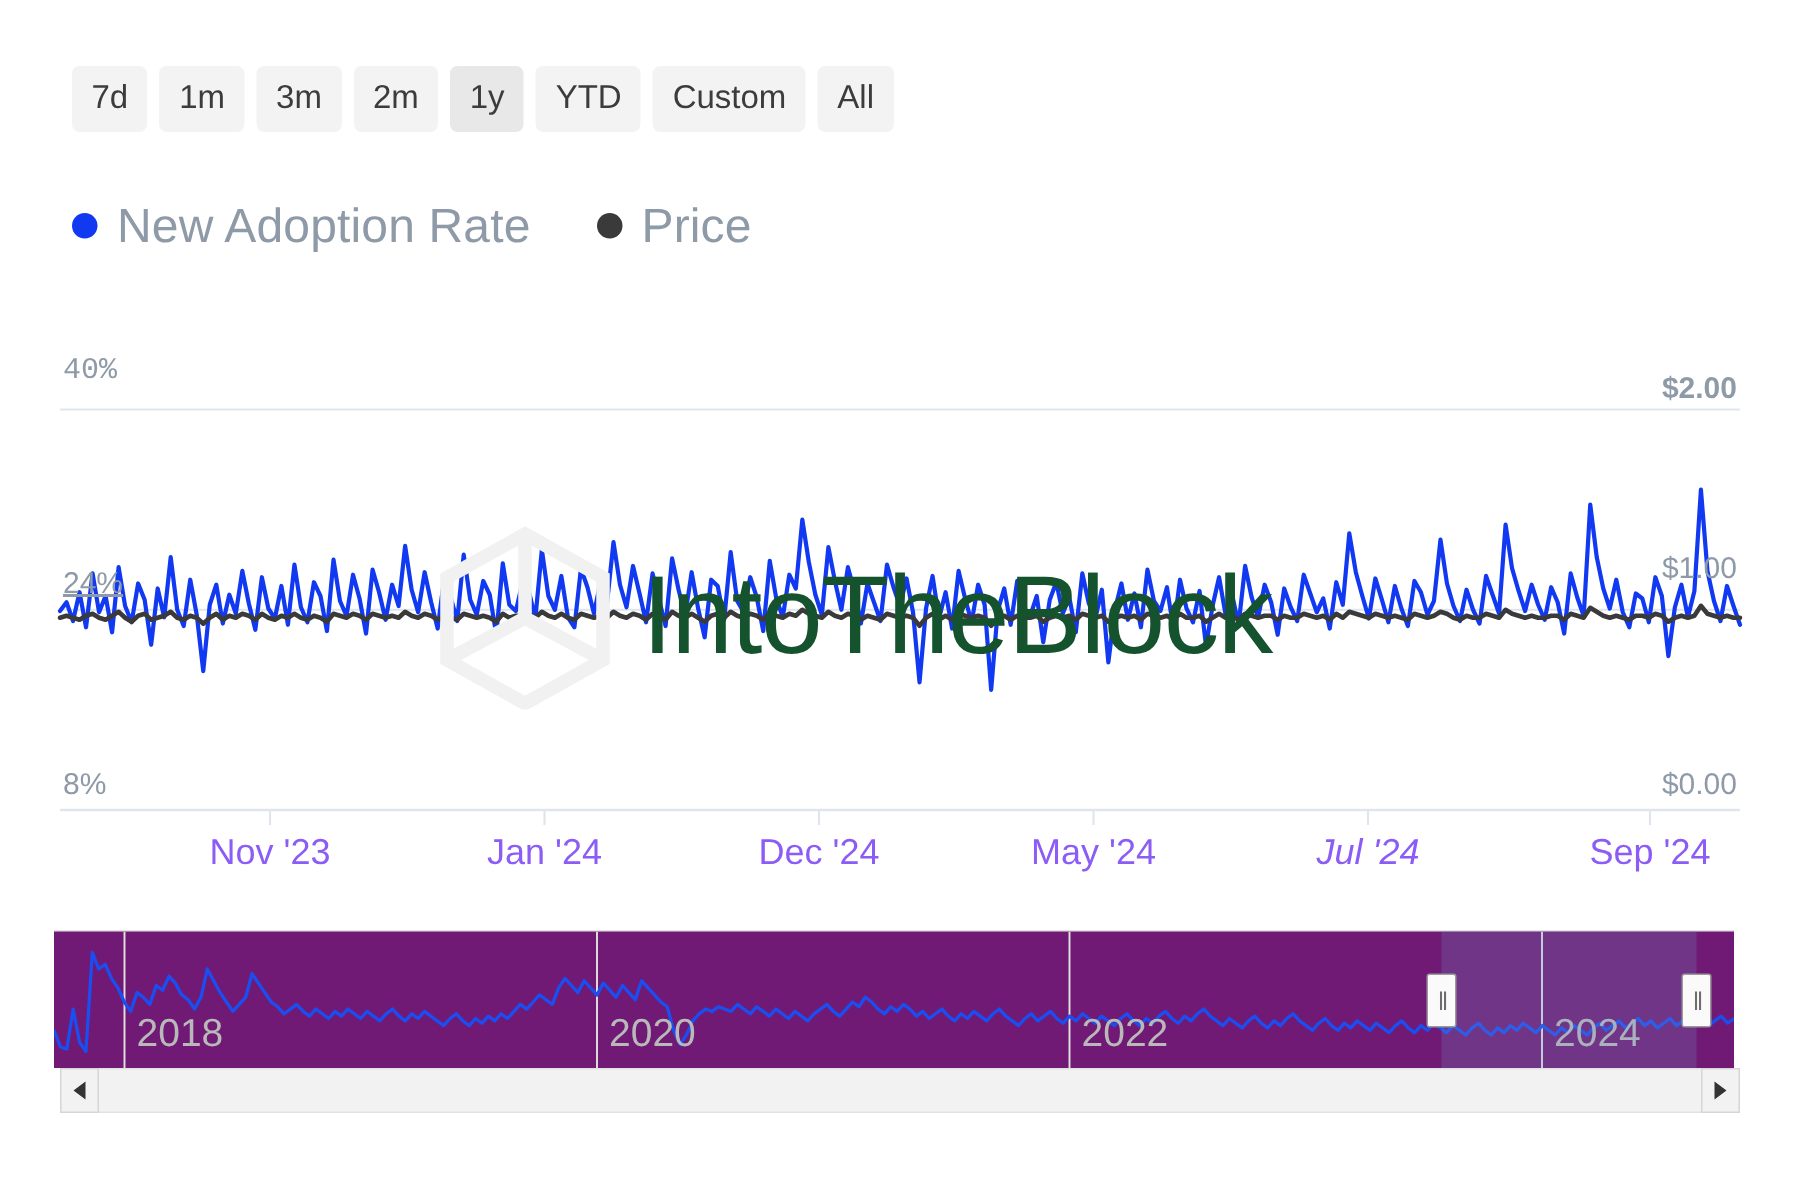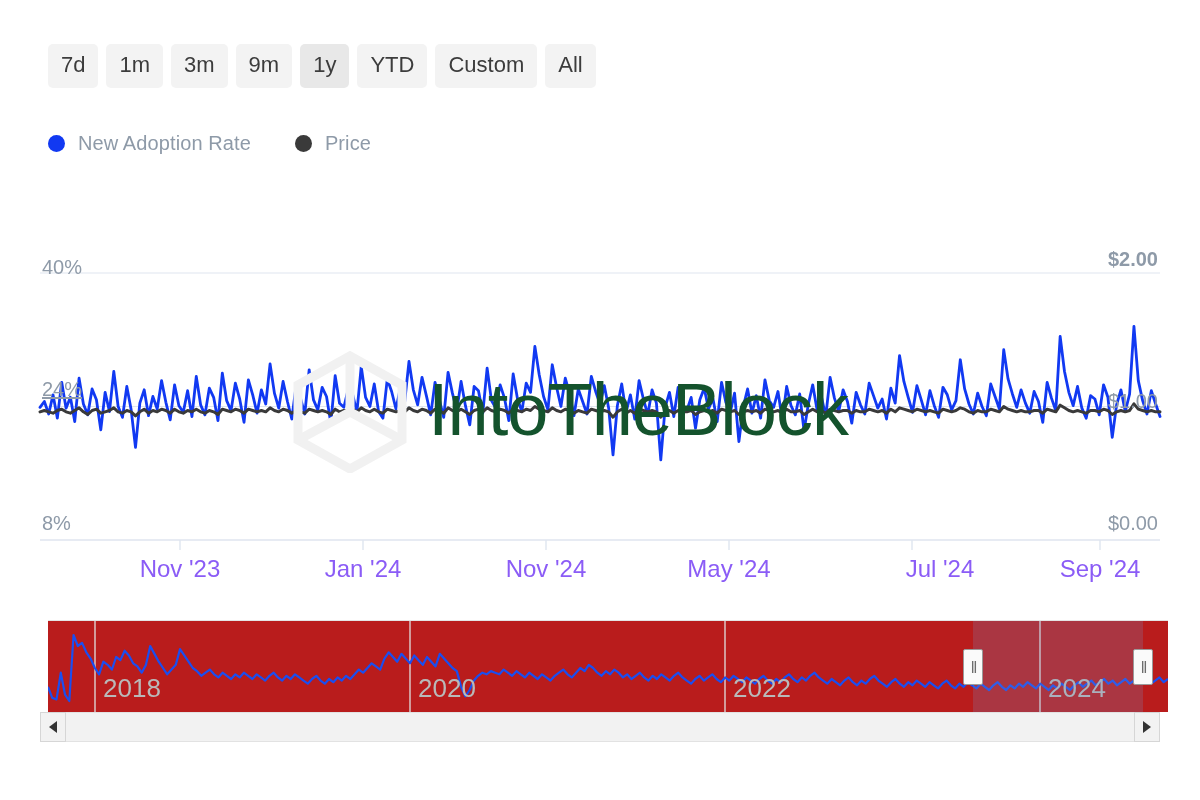--- a/index.html
+++ b/index.html
@@ -30,44 +30,44 @@
   .range-btn.active { background: #e8e8e8; }
 
   
   .legend {
     position: absolute; left: 48px; top: 132px;
     display: flex; align-items: center; gap: 44px;
   }
   .legend-item { display: flex; align-items: center; gap: 13px; cursor: pointer; }
   .legend-dot { width: 17px; height: 17px; border-radius: 50%; display: block; }
   .legend-label {
-    font-size: 20px; color: #8e9aa8;
+    font-size: 32px; color: #8e9aa8;
     font-family: "Liberation Sans", sans-serif;
     letter-spacing: .1px;
   }
 
   
   .chart-wrap {
     position: absolute; left: 0; top: 230px;
     width: 1200px; height: 320px;
   }
   .chart-svg { position: absolute; left: 0; top: 0; }
 
   .axis-label {
     position: absolute;
     font-size: 20px;
     color: #8e9aa8;
     font-family: "Liberation Sans", sans-serif;
     white-space: nowrap;
   }
-  .lbl-y-top-left   { left: 42px;  top: 256px; }
+  .lbl-y-top-left   { left: 42px;  top: 236px; font-family: Liberation Mono, monospace; }
   .lbl-y-mid-left   { left: 42px;  top: 378px; text-decoration: underline; }
   .lbl-y-bot-left   { left: 42px;  top: 512px; }
   .lbl-y-top-right  { right: 42px; top: 248px; font-weight: bold; }
-  .lbl-y-mid-right  { right: 42px; top: 390px; margin-left: 23px; }
+  .lbl-y-mid-right  { right: 42px; top: 368px; margin-left: 23px; }
   .lbl-y-bot-right  { right: 42px; top: 512px; }
 
   .xticks {
     position: absolute; left: 0; top: 555px; width: 1200px; height: 36px;
   }
   .xtick {
     position: absolute;
     transform: translateX(-50%);
     font-size: 24px; color: #8b5cf6;
     font-family: "Liberation Sans", sans-serif;
@@ -84,23 +84,23 @@
   }
   .wm-text {
     font-size: 74px; color: #14532d;
     font-family: "Liberation Sans", sans-serif;
     font-weight: 400; letter-spacing: -1px;
     line-height: 1;
   }
 
   
   .navigator {
-    position: absolute; left: 48px; top: 620px;
+    position: absolute; left: 36px; top: 620px;
     width: 1120px; height: 92px;
-    background: #b91c1c;
+    background: #701a75;
     border-top: 1px solid #e4e4e4;
   }
   .nav-svg { position: absolute; left: 0; top: 0; }
   .nav-year {
     position: absolute;
     font-size: 26px; color: #b9b9b9;
     font-family: "Liberation Sans", sans-serif;
     bottom: 8px;
   }
   .nav-mask {
@@ -145,21 +145,21 @@
 </style>
 </head>
 <body>
 
 <div class="page">
 
   <div class="range-bar">
       <button class="range-btn">7d</button>
       <button class="range-btn">1m</button>
       <button class="range-btn">3m</button>
-      <button class="range-btn">9m</button>
+      <button class="range-btn">2m</button>
       <button class="range-btn active">1y</button>
       <button class="range-btn">YTD</button>
       <button class="range-btn">Custom</button>
       <button class="range-btn">All</button>
     </div>
 
   <div class="legend">
       <div class="legend-item">
         <span class="legend-dot" style="background: rgb(17, 57, 242);"></span>
         <span class="legend-label">New Adoption Rate</span>
@@ -199,23 +199,23 @@
   <div class="axis-label lbl-y-top-left">40%</div>
   <div class="axis-label lbl-y-mid-left">24%</div>
   <div class="axis-label lbl-y-bot-left">8%</div>
   <div class="axis-label lbl-y-top-right">$2.00</div>
   <div class="axis-label lbl-y-mid-right">$1.00</div>
   <div class="axis-label lbl-y-bot-right">$0.00</div>
 
   <div class="xticks">
       <div class="xtick" style="left: 180px;">Nov '23</div>
       <div class="xtick" style="left: 363px;">Jan '24</div>
-      <div class="xtick" style="left: 546px;">Nov '24</div>
+      <div class="xtick" style="left: 546px;">Dec '24</div>
       <div class="xtick" style="left: 729px;">May '24</div>
-      <div class="xtick" style="left: 940px;">Jul '24</div>
+      <div class="xtick" style="left: 912px; font-style: italic;">Jul '24</div>
       <div class="xtick" style="left: 1100px;">Sep '24</div>
     </div>
 
   <div class="navigator">
     <svg class="nav-svg" id="nav-svg" width="1120" height="92">
         <line x1="47" y1="0" x2="47" y2="92" stroke="#e0e0e0" stroke-width="1.3"></line>
         <line x1="362" y1="0" x2="362" y2="92" stroke="#e0e0e0" stroke-width="1.3"></line>
         <line x1="677" y1="0" x2="677" y2="92" stroke="#e0e0e0" stroke-width="1.3"></line>
         <line x1="992" y1="0" x2="992" y2="92" stroke="#e0e0e0" stroke-width="1.3"></line>
         <path d="M0.00 65.86 L4.26 76.86 L8.52 78.43 L12.78 51.71 L17.03 73.71 L21.29 80.00 L25.55 14.00 L29.81 25.00 L34.07 21.86 L38.33 31.29 L42.59 37.57 L46.84 47.00 L51.10 53.29 L55.36 40.71 L59.62 43.86 L63.88 48.57 L68.14 36.00 L72.40 39.14 L76.65 29.71 L80.91 34.43 L85.17 42.29 L89.43 45.43 L93.69 51.71 L97.95 43.86 L102.21 25.00 L106.46 32.86 L110.72 40.71 L114.98 47.00 L119.24 53.29 L123.50 48.57 L127.76 43.86 L132.02 28.14 L136.27 34.43 L140.53 40.71 L144.79 47.00 L149.05 50.14 L153.31 54.86 L157.57 51.71 L161.83 48.57 L166.08 53.29 L170.34 56.43 L174.60 51.71 L178.86 54.86 L183.12 58.00 L187.38 53.29 L191.63 56.43 L195.89 51.71 L200.15 54.86 L204.41 58.00 L208.67 53.29 L212.93 56.43 L217.19 59.57 L221.44 54.86 L225.70 51.71 L229.96 56.43 L234.22 59.57 L238.48 54.86 L242.74 58.00 L247.00 53.29 L251.25 56.43 L255.51 59.57 L259.77 62.71 L264.03 58.00 L268.29 54.86 L272.55 59.57 L276.81 62.71 L281.06 58.00 L285.32 61.14 L289.58 56.43 L293.84 59.57 L298.10 54.86 L302.36 58.00 L306.62 53.29 L310.87 48.57 L315.13 51.71 L319.39 47.00 L323.65 42.29 L327.91 45.43 L332.17 48.57 L336.43 37.57 L340.68 31.29 L344.94 36.00 L349.20 40.71 L353.46 32.86 L357.72 37.57 L361.98 42.29 L366.24 34.43 L370.49 39.14 L374.75 43.86 L379.01 36.00 L383.27 40.71 L387.53 45.43 L391.79 32.86 L396.05 37.57 L400.30 42.29 L404.56 47.00 L408.82 50.14 L413.08 65.86 L417.34 75.29 L421.60 69.00 L425.86 59.57 L430.11 54.86 L434.37 51.71 L438.63 53.29 L442.89 50.14 L447.15 51.71 L451.41 53.29 L455.67 48.57 L459.92 51.71 L464.18 54.86 L468.44 50.14 L472.70 53.29 L476.96 56.43 L481.22 51.71 L485.48 54.86 L489.73 58.00 L493.99 53.29 L498.25 56.43 L502.51 59.57 L506.77 54.86 L511.03 51.71 L515.29 48.57 L519.54 53.29 L523.80 56.43 L528.06 51.71 L532.32 47.00 L536.58 50.14 L540.84 43.86 L545.10 47.00 L549.35 51.71 L553.61 54.86 L557.87 50.14 L562.13 53.29 L566.39 48.57 L570.65 51.71 L574.90 56.43 L579.16 53.29 L583.42 58.00 L587.68 54.86 L591.94 51.71 L596.20 56.43 L600.46 59.57 L604.71 54.86 L608.97 58.00 L613.23 53.29 L617.49 56.43 L621.75 59.57 L626.01 54.86 L630.27 51.71 L634.52 56.43 L638.78 59.57 L643.04 62.71 L647.30 58.00 L651.56 54.86 L655.82 59.57 L660.08 56.43 L664.33 53.29 L668.59 58.00 L672.85 61.14 L677.11 56.43 L681.37 59.57 L685.63 54.86 L689.89 58.00 L694.14 61.14 L698.40 56.43 L702.66 59.57 L706.92 62.71 L711.18 58.00 L715.44 54.86 L719.70 59.57 L723.95 62.71 L728.21 58.00 L732.47 61.14 L736.73 56.43 L740.99 53.29 L745.25 58.00 L749.51 61.14 L753.76 56.43 L758.02 59.57 L762.28 54.86 L766.54 51.71 L770.80 56.43 L775.06 59.57 L779.32 62.71 L783.57 58.00 L787.83 61.14 L792.09 64.29 L796.35 59.57 L800.61 56.43 L804.87 61.14 L809.13 64.29 L813.38 59.57 L817.64 62.71 L821.90 58.00 L826.16 54.86 L830.42 59.57 L834.68 62.71 L838.94 65.86 L843.19 61.14 L847.45 58.00 L851.71 62.71 L855.97 65.86 L860.23 61.14 L864.49 64.29 L868.75 59.57 L873.00 62.71 L877.26 65.86 L881.52 61.14 L885.78 64.29 L890.04 67.43 L894.30 62.71 L898.56 59.57 L902.81 64.29 L907.07 67.43 L911.33 62.71 L915.59 65.86 L919.85 61.14 L924.11 64.29 L928.37 67.43 L932.62 62.71 L936.88 65.86 L941.14 69.00 L945.40 64.29 L949.66 61.14 L953.92 65.86 L958.17 69.00 L962.43 64.29 L966.69 67.43 L970.95 62.71 L975.21 65.86 L979.47 61.14 L983.73 64.29 L987.98 67.43 L992.24 62.71 L996.50 65.86 L1000.76 69.00 L1005.02 64.29 L1009.28 67.43 L1013.54 62.71 L1017.79 65.86 L1022.05 69.00 L1026.31 64.29 L1030.57 61.14 L1034.83 65.86 L1039.09 62.71 L1043.35 59.57 L1047.60 64.29 L1051.86 61.14 L1056.12 58.00 L1060.38 62.71 L1064.64 59.57 L1068.90 64.29 L1073.16 61.14 L1077.41 58.00 L1081.67 62.71 L1085.93 59.57 L1090.19 56.43 L1094.45 61.14 L1098.71 58.00 L1102.97 62.71 L1107.22 59.57 L1111.48 56.43 L1115.74 61.14 L1120.00 58.00 " fill="none" stroke="#1a4ef0" stroke-width="2.2" stroke-linejoin="round"></path>

